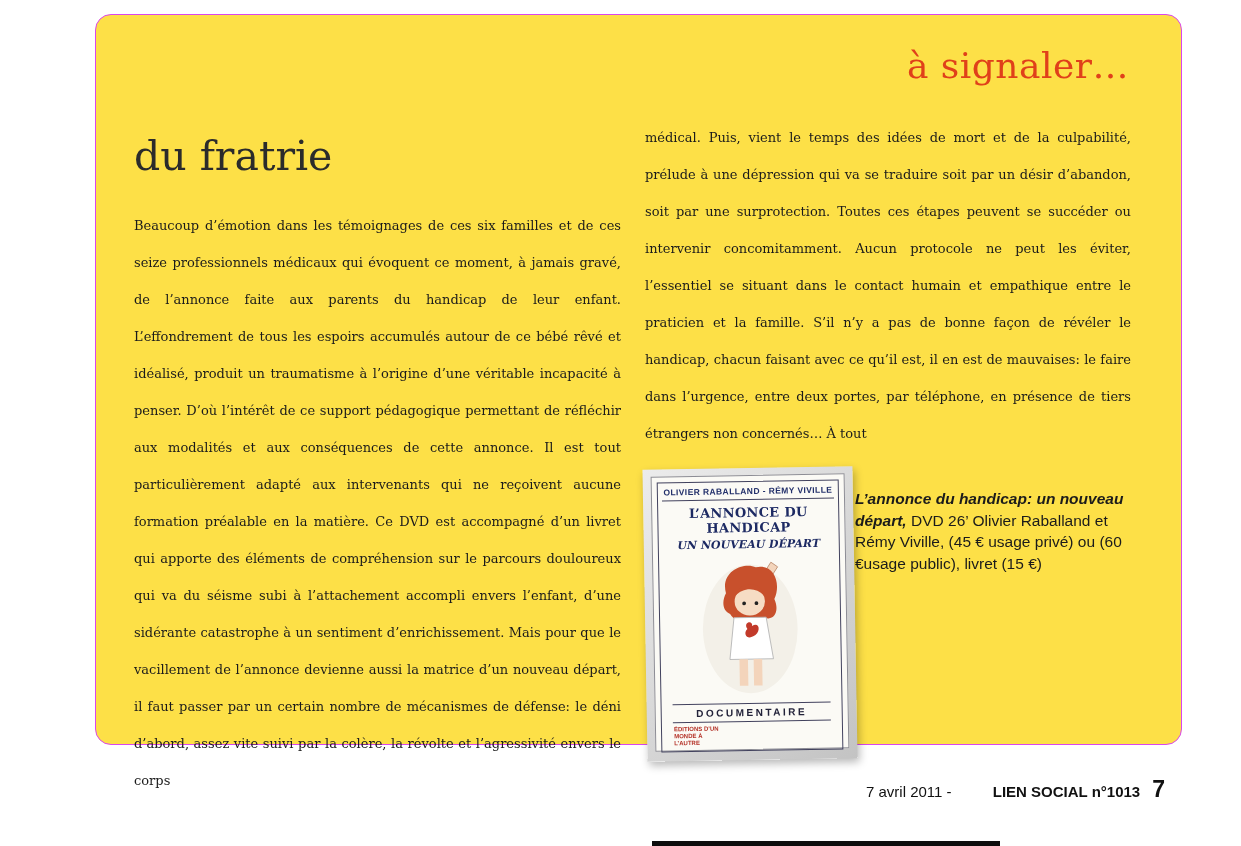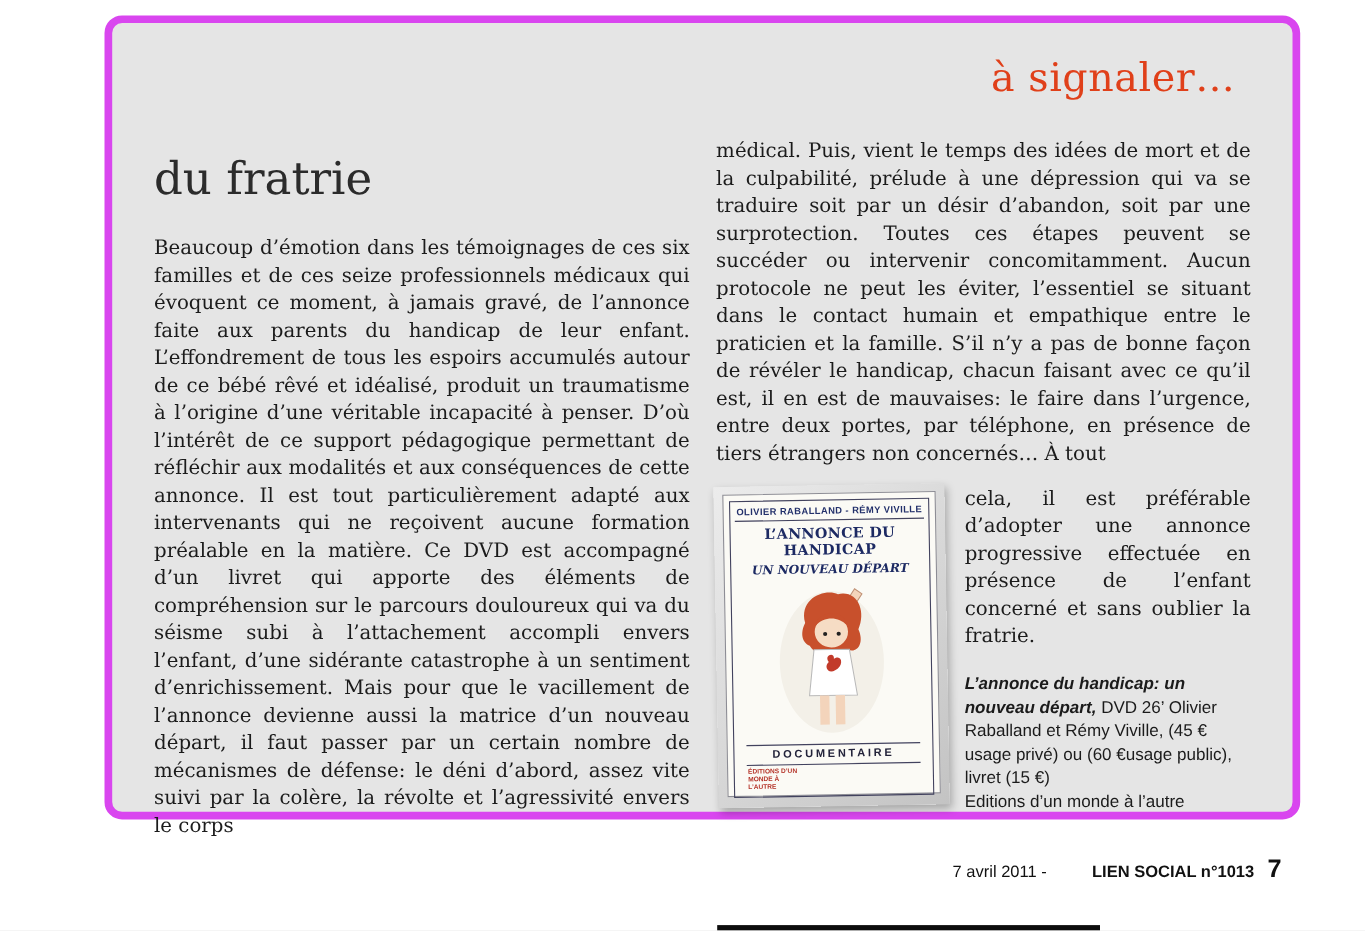--- a/index.html
+++ b/index.html
@@ -10,22 +10,22 @@
     font-family:"DejaVu Serif","Liberation Serif",serif;
     color:#1b1b1b;
     overflow:hidden;
   }
 
   
   .article-panel {
     position:absolute;
     left:95px; top:14px;
     width:1087px; height:731px;
-    background:#e5e5e5;
-    border:7px solid #d946ef;
+    background:#fde047;
+    border:1px solid #d946ef;
     border-radius:16px;
   }
 
   
   .badge {
     position:absolute;
     top:30px; right:52px;
     font-family:"DejaVu Serif","Liberation Serif",serif;
     font-size:36px;
     color:#e0401a;
@@ -38,38 +38,38 @@
     left:38px; top:68px;
     width:487px;
     font-size:41px;
     line-height:49px;
     color:#2b2b2b;
     font-weight:400;
   }
 
   
   .body-text {
-    font-size:18px;
-    line-height:25px;
+    font-size:13px;
+    line-height:37px;
     text-align:justify;
     color:#1b1b1b;
   }
   .col-left {
     position:absolute;
     left:38px; top:192px;
     width:487px;
   }
   .col-right {
     position:absolute;
     left:549px; top:104px;
     width:486px;
   }
   .media-row {
     display:flex;
-    gap:16px;
+    gap:0;
     margin-top:16px;
   }
 
   
   .dvd-photo {
     width:210px; height:292px;
     flex:0 0 210px;
     background:linear-gradient(135deg,#ececec 0%,#d6d6d6 55%,#c3c3c3 100%);
     padding:7px 8px 10px 8px;
     box-shadow:2px 4px 8px rgba(0,0,0,0.28);
@@ -215,26 +215,24 @@
                 <rect x="58" y="110" width="9" height="28" fill="#f3d4bb"></rect>
               </svg>
             </div>
             <div class="cover-genre">DOCUMENTAIRE</div>
             <div class="cover-publisher">ÉDITIONS D’UN MONDE À L’AUTRE</div>
           </div>
         </div>
       </div>
 
       <div class="media-text">
-        <div class="body-text">cela, il est préférable d’adopter une annonce progressive effectuée en présence de l’enfant concerné et sans oublier la fratrie.</div>
 
         <p class="caption">
           <span class="caption-bold">L’annonce du handicap: un nouveau départ,</span><span> DVD 26’ Olivier Raballand et Rémy Viville, (45 € usage privé) ou (60 €usage public), livret (15 €)</span>
         </p>
-        <div class="caption-line">Editions d’un monde à l’autre</div>
       </div>
 
     </div>
   </div>
 
 </div>
 
 <div class="footer">
   <span><span class="footer-date">7 avril 2011 - </span><span class="footer-journal">LIEN SOCIAL n°1013</span></span>
   <span class="footer-page">7</span>

